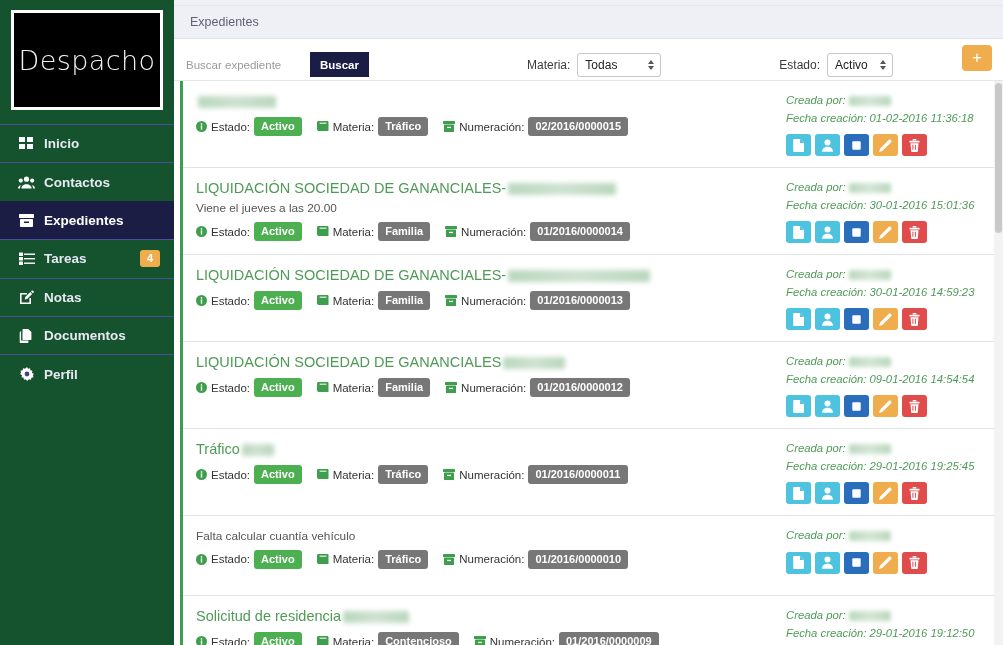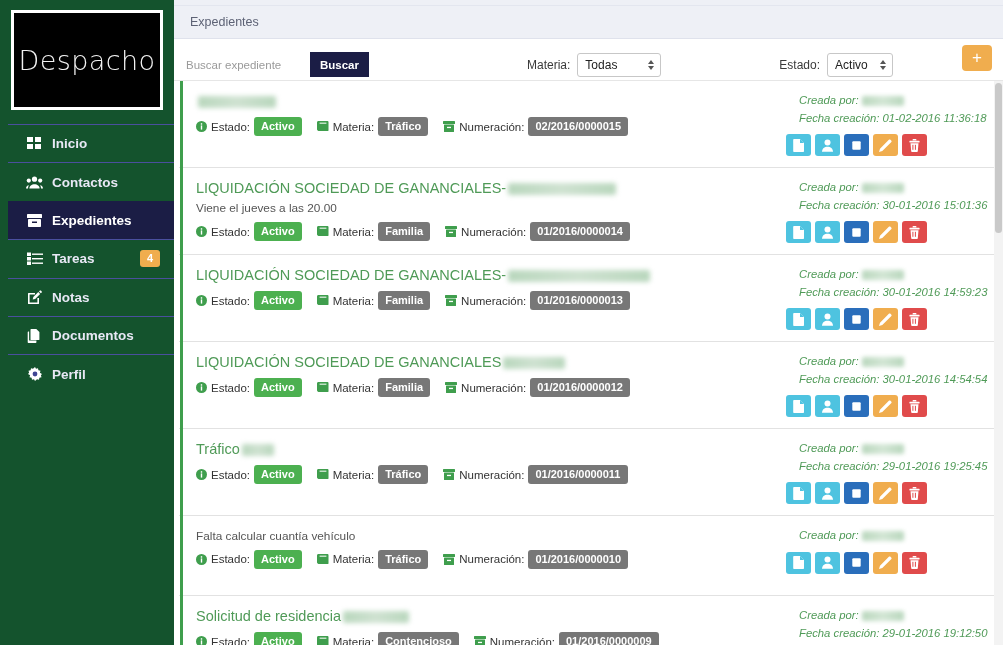--- a/index.html
+++ b/index.html
@@ -35,21 +35,20 @@
   .nav-item {
     height: 38.4px;
     display: flex; align-items: center;
     padding: 0 0 0 18px;
     color: #e8e8f5;
     font-size: 13.5px;
     font-weight: bold;
     border-top: 1px solid #4a4f9e;
     position: relative;
     cursor: pointer;
-    margin-left: 8px;
   }
   .nav-item.active { background: #1b1d45; color: #ffffff; border-top-color:#1b1d45; }
   .nav-icon {
     width: 17px; height: 14px; margin-right: 9px;
     display: inline-flex; align-items: center; justify-content: center;
     flex: 0 0 17px;
   }
   .nav-icon svg { display:block; }
   .nav-badge {
     position: absolute; right: 14px;
@@ -174,21 +173,21 @@
   .badge.green { background: #4cb050; }
   .badge.grey  { background: #777777; }
 
   .row-right {
     width: 205px; flex: 0 0 205px;
     display: flex; flex-direction: column;
     align-items: flex-start;
   }
   .meta-created, .meta-date {
     font-size: 11.3px; font-style: italic; color: #4f9a57;
-    line-height: 1.55; white-space: nowrap; margin-left: 13px;
+    line-height: 1.55; white-space: nowrap;
   }
   .meta-created .redacted-inline {
     display:inline-block; vertical-align:-2px;
     width: 42px; height: 10px; border-radius:2px;
     background: linear-gradient(90deg,#b9d7bd,#d3e6d5,#b9d7bd);
     filter: blur(2.2px);
   }
   .actions { display:flex; gap: 4px; margin-top: 7px; }
   .act {
     width: 25px; height: 22px; border:none; border-radius: 3px;
@@ -633,21 +632,21 @@
                       <rect x="4" y="5.8" width="4" height="1.3" fill="#fff"></rect>
                     </svg>
                   </span>
                   <span class="meta-text">Numeración:</span>
                   <span class="badge grey">01/2016/0000012</span>
                 </div>
               </div>
             </div>
             <div class="row-right">
               <div class="meta-created"><span>Creada por:</span> <span class="redacted-inline"></span></div>
-              <div class="meta-date"><span>Fecha creación:</span> <span>30-01-2016 14:54:54</span></div>
+              <div class="meta-date"><span>Fecha creación:</span> <span>09-01-2016 14:54:54</span></div>
               <div class="actions">
                 <button class="act c-lightblue">
                   <span>
                     <svg width="11" height="13" viewBox="0 0 11 13">
                       <path d="M1 0h6l4 4v8.2c0 .4-.3.8-.8.8H1c-.5 0-.8-.4-.8-.8V.8C.2.4.5 0 1 0z" fill="#fff"></path>
                       <path d="M7 0l4 4H7z" fill="#4ec3e0"></path>
                     </svg>
                   </span>
                 </button>
                 <button class="act c-lightblue">

